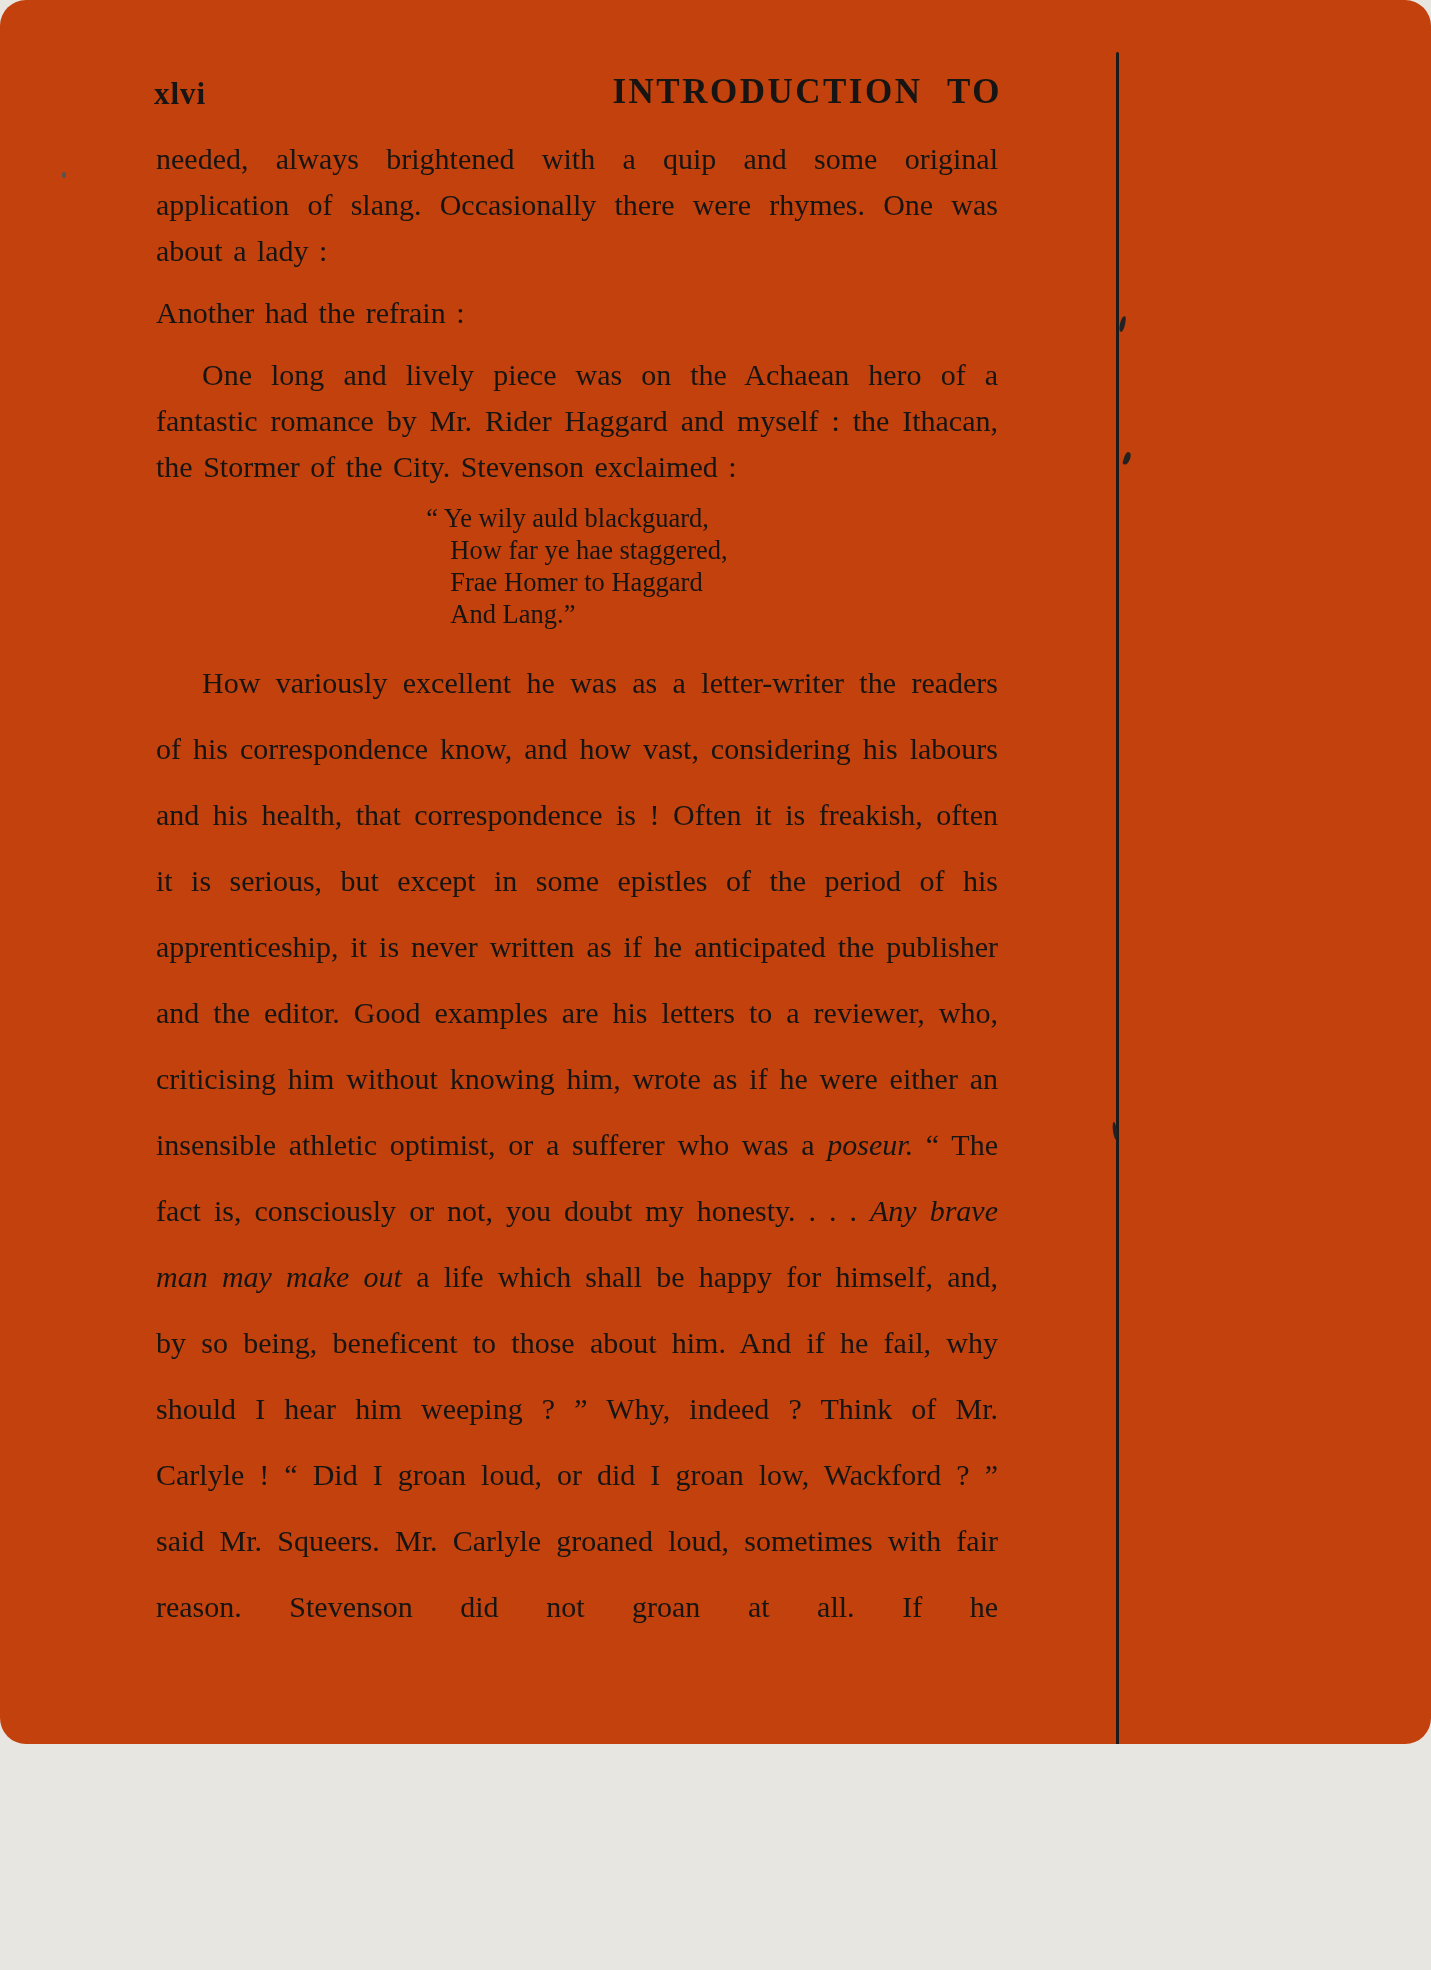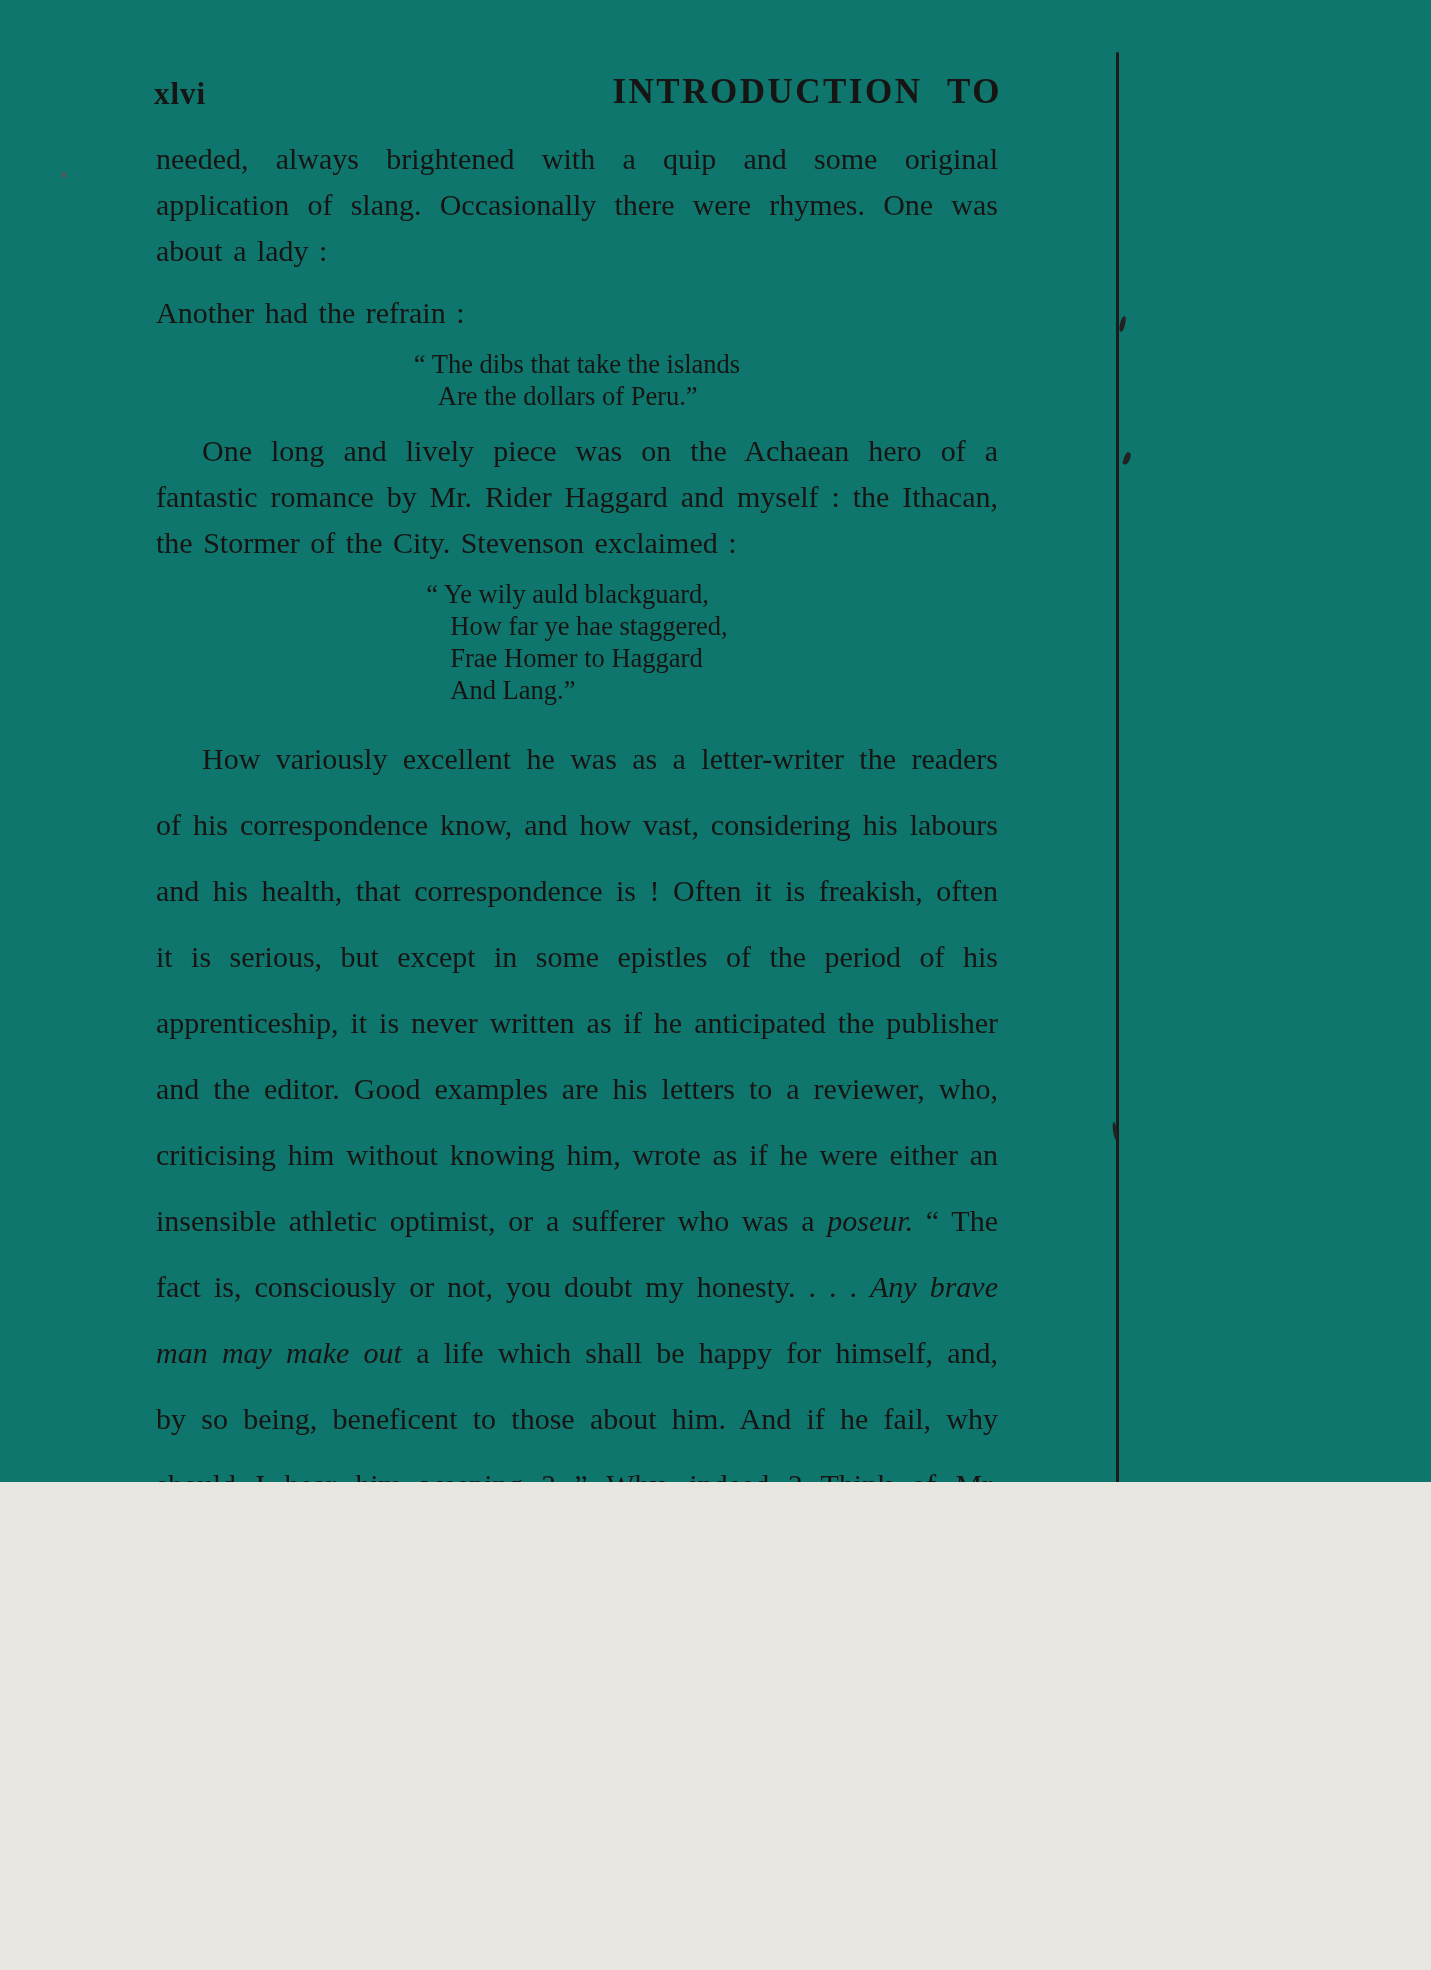--- a/index.html
+++ b/index.html
@@ -1,22 +1,23 @@
 <!DOCTYPE html>
 <html><head>
 <meta charset="utf-8">
 <style>
   html,body{margin:0;padding:0;background:#e8e6e1;}
   .page{
     position:relative;
-    width:1431px;height:1482px;
-    background:#0f766e;
+    width:1431px;height:1744px;
+    background:#c2410c;
     overflow:hidden;
     font-family:"Liberation Serif","DejaVu Serif",serif;
     color:#171513;
+    border-radius:26px;
   }
   .text-col{
     position:absolute;left:152px;top:72px;width:850px;
   }
   .page-header{
     position:relative;height:48px;
   }
   .folio{
     position:absolute;left:2px;top:4px;
     font-size:31px;font-weight:bold;letter-spacing:1px;
@@ -58,21 +59,20 @@
 <div class="page">
 
   <div class="text-col">
     <div class="page-header">
       <span class="folio">xlvi</span>
       <span class="running-title">INTRODUCTION TO</span>
     </div>
     <div id="content-root">
         <p class="body-par"><span>needed, always brightened with a quip and some original application of slang.  Occasionally there were rhymes.  One was about a lady :</span></p>
         <p class="body-par"><span>Another had the refrain :</span></p>
-        <div class="verse-wrap"><div class="verse"><div>“ The dibs that take the islands</div><div>Are the dollars of Peru.”</div></div></div>
         <p class="body-par indent"><span>One long and lively piece was on the Achaean hero of a fantastic romance by Mr. Rider Haggard and myself : the Ithacan, the Stormer of the City.  Stevenson exclaimed :</span></p>
         <div class="verse-wrap"><div class="verse"><div>“ Ye wily auld blackguard,</div><div>How far ye hae staggered,</div><div>Frae Homer to Haggard</div><div>And Lang.”</div></div></div>
         <p class="body-par indent loose"><span>How variously excellent he was as a letter-writer the readers of his correspondence know, and how vast, considering his labours and his health, that correspondence is !  Often it is freakish, often it is serious, but except in some epistles of the period of his apprenticeship, it is never written as if he anticipated the publisher and the editor.  Good examples are his letters to a reviewer, who, criticising him without knowing him, wrote as if he were either an insensible athletic optimist, or a sufferer who was a </span><span class="italic">poseur.</span><span>  “ The fact is, consciously or not, you doubt my honesty. . . .  </span><span class="italic">Any brave man may make out</span><span> a life which shall be happy for himself, and, by so being, beneficent to those about him.  And if he fail, why should I hear him weeping ? ”  Why, indeed ?  Think of Mr. Carlyle !  “ Did I groan loud, or did I groan low, Wackford ? ” said Mr. Squeers.  Mr. Carlyle groaned loud, sometimes with fair reason.  Stevenson did not groan at all.  If he</span></p>
       </div>
   </div>
 
   <div class="gutter-line"></div>
   <div class="mark mark-a"></div>
   <div class="mark mark-b"></div>
   <div class="mark mark-c"></div>

